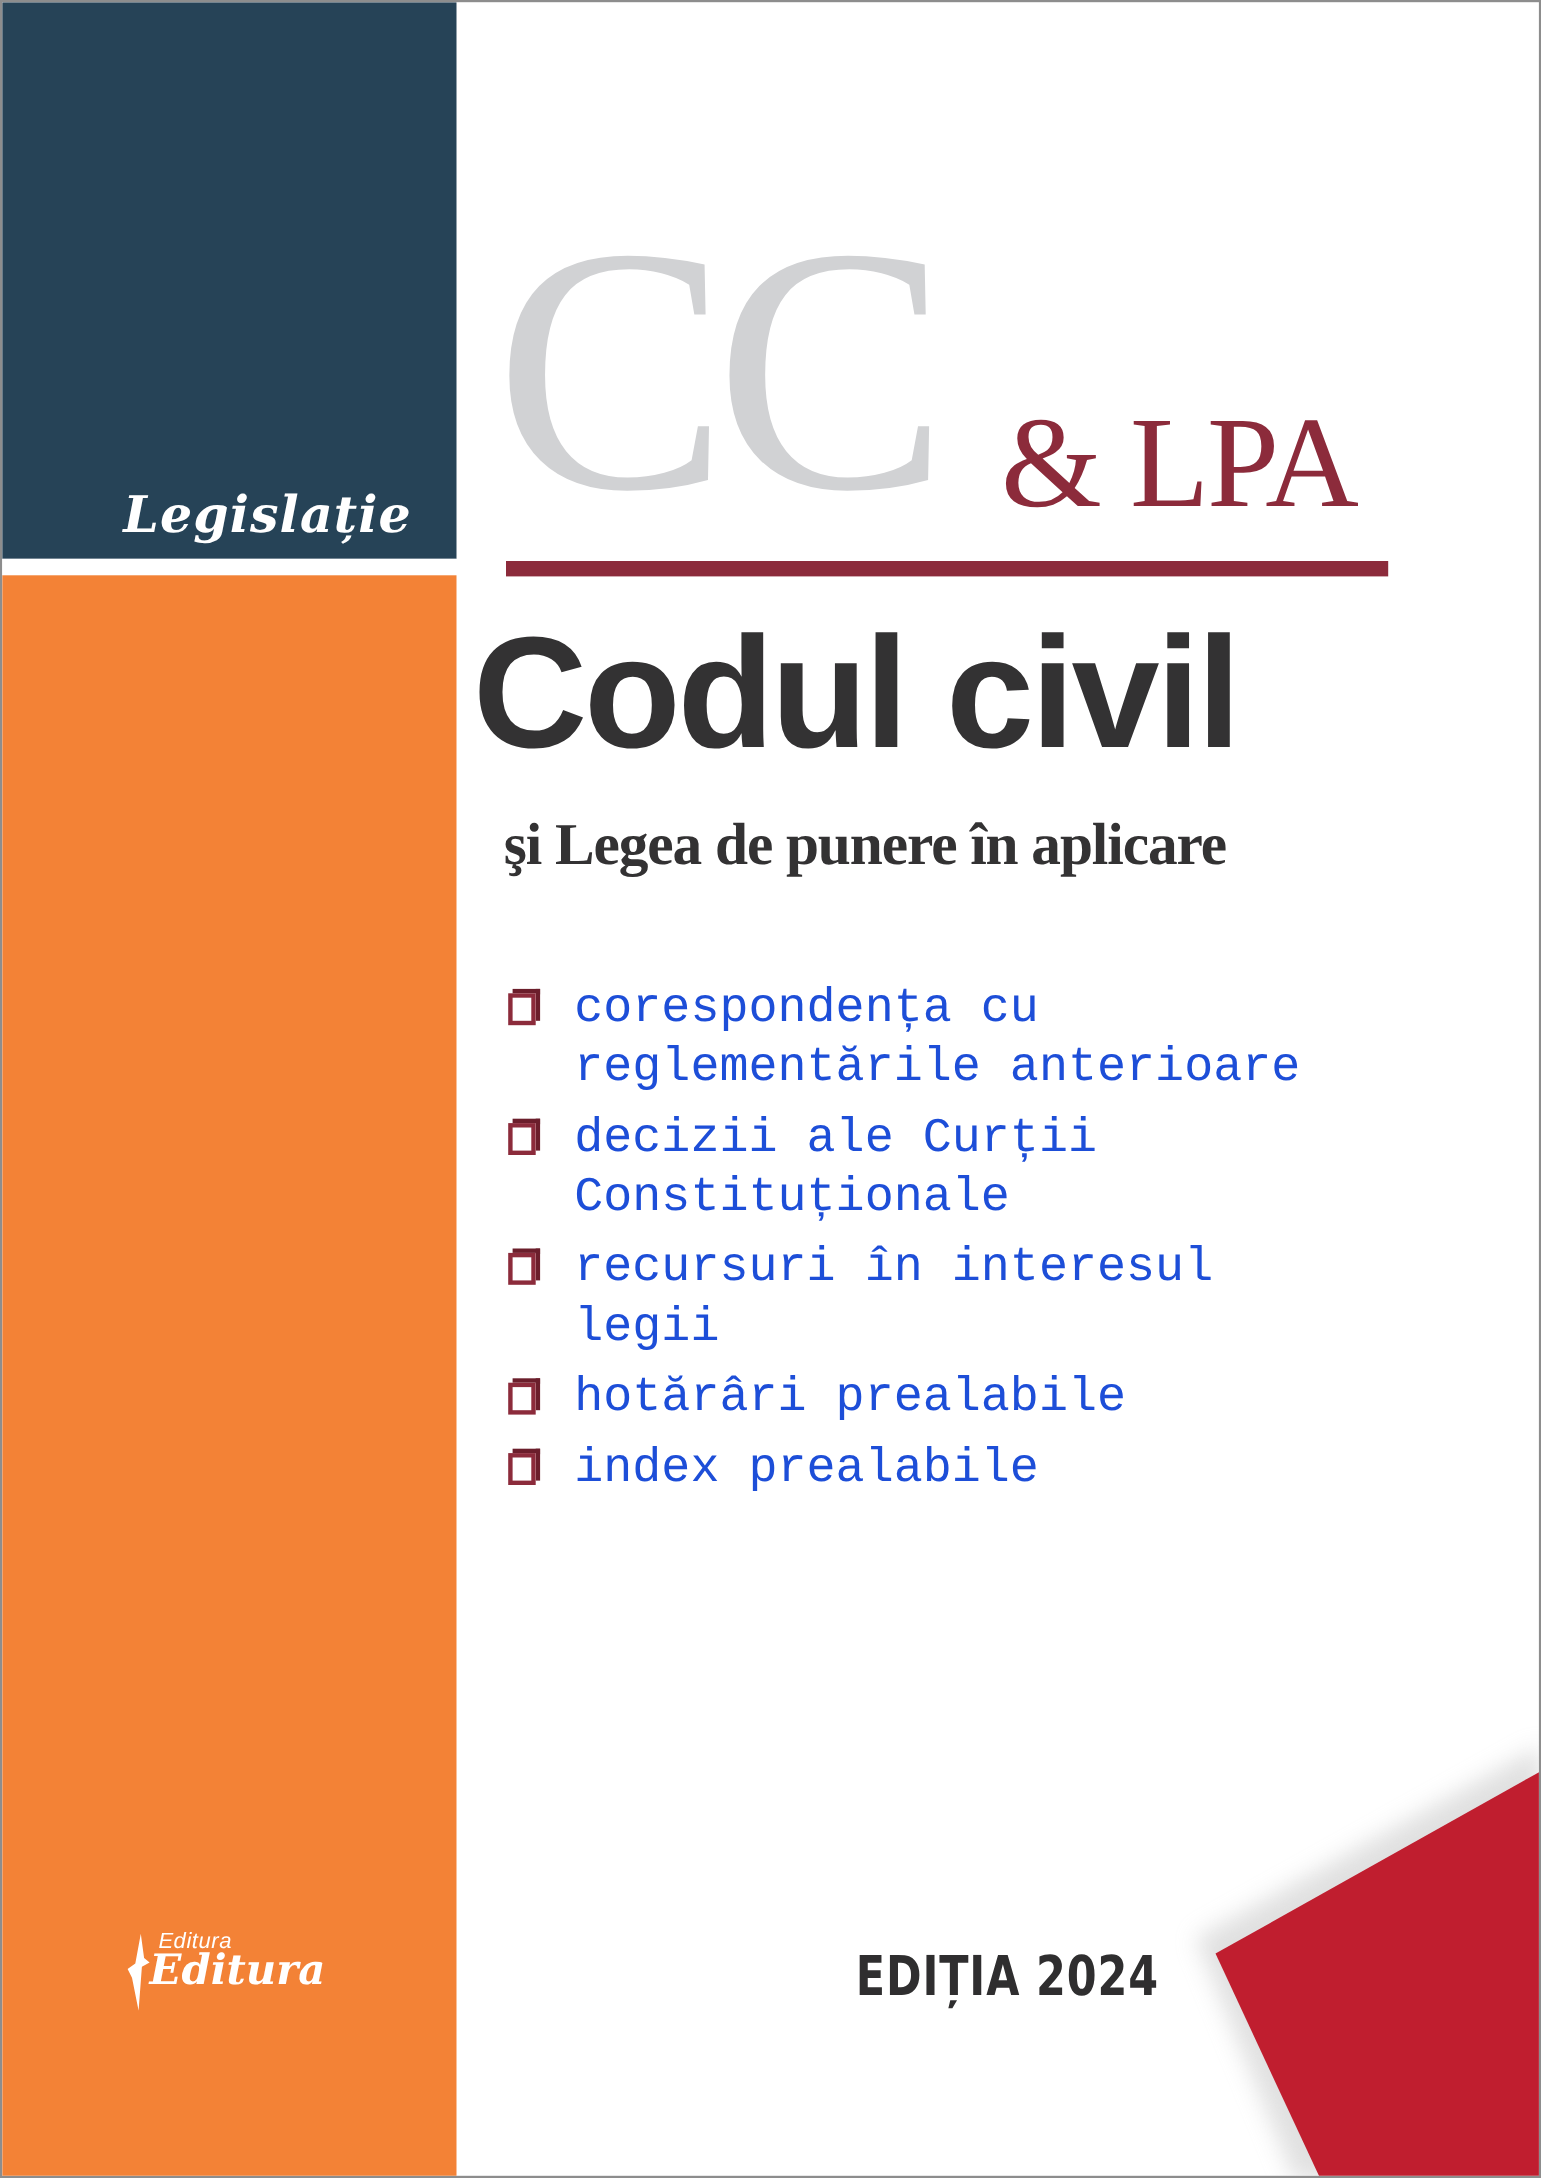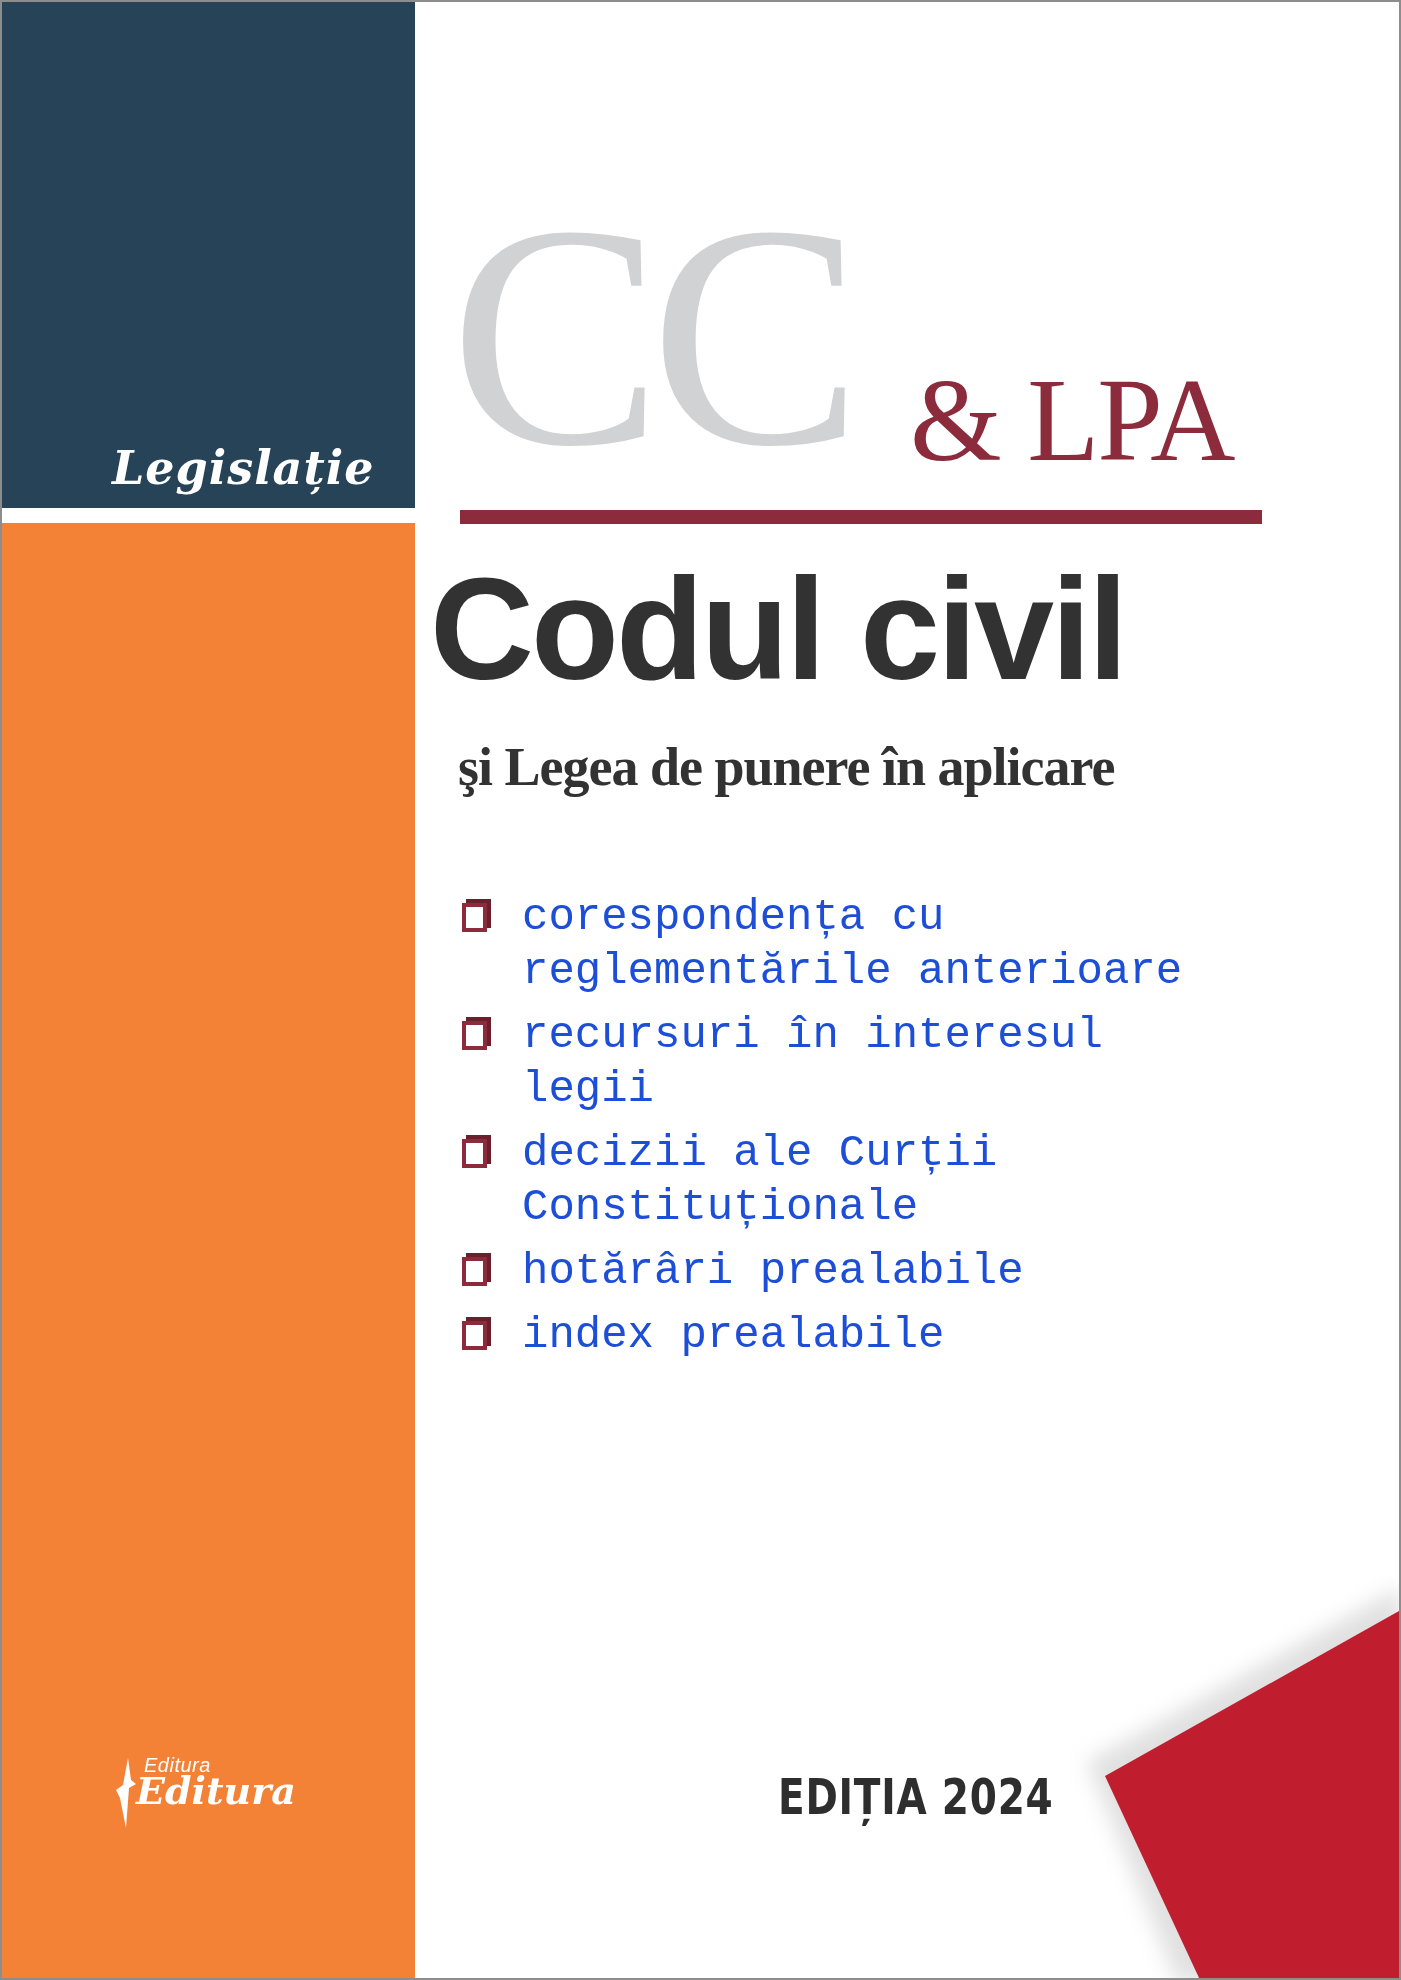--- a/index.html
+++ b/index.html
@@ -149,29 +149,29 @@
           <span class="face"></span>
         </span>
       <span>corespondența cu reglementările anterioare</span>
     </li>
     <li class="feature">
       <span class="box">
           <span class="top"></span>
           <span class="side"></span>
           <span class="face"></span>
         </span>
+      <span>decizii ale Curții Constituționale</span>
+    </li>
+    <li class="feature">
+      <span class="box">
+          <span class="top"></span>
+          <span class="side"></span>
+          <span class="face"></span>
+        </span>
       <span>recursuri în interesul legii</span>
-    </li>
-    <li class="feature">
-      <span class="box">
-          <span class="top"></span>
-          <span class="side"></span>
-          <span class="face"></span>
-        </span>
-      <span>decizii ale Curții Constituționale</span>
     </li>
     <li class="feature">
       <span class="box">
           <span class="top"></span>
           <span class="side"></span>
           <span class="face"></span>
         </span>
       <span>hotărâri prealabile</span>
     </li>
     <li class="feature">

